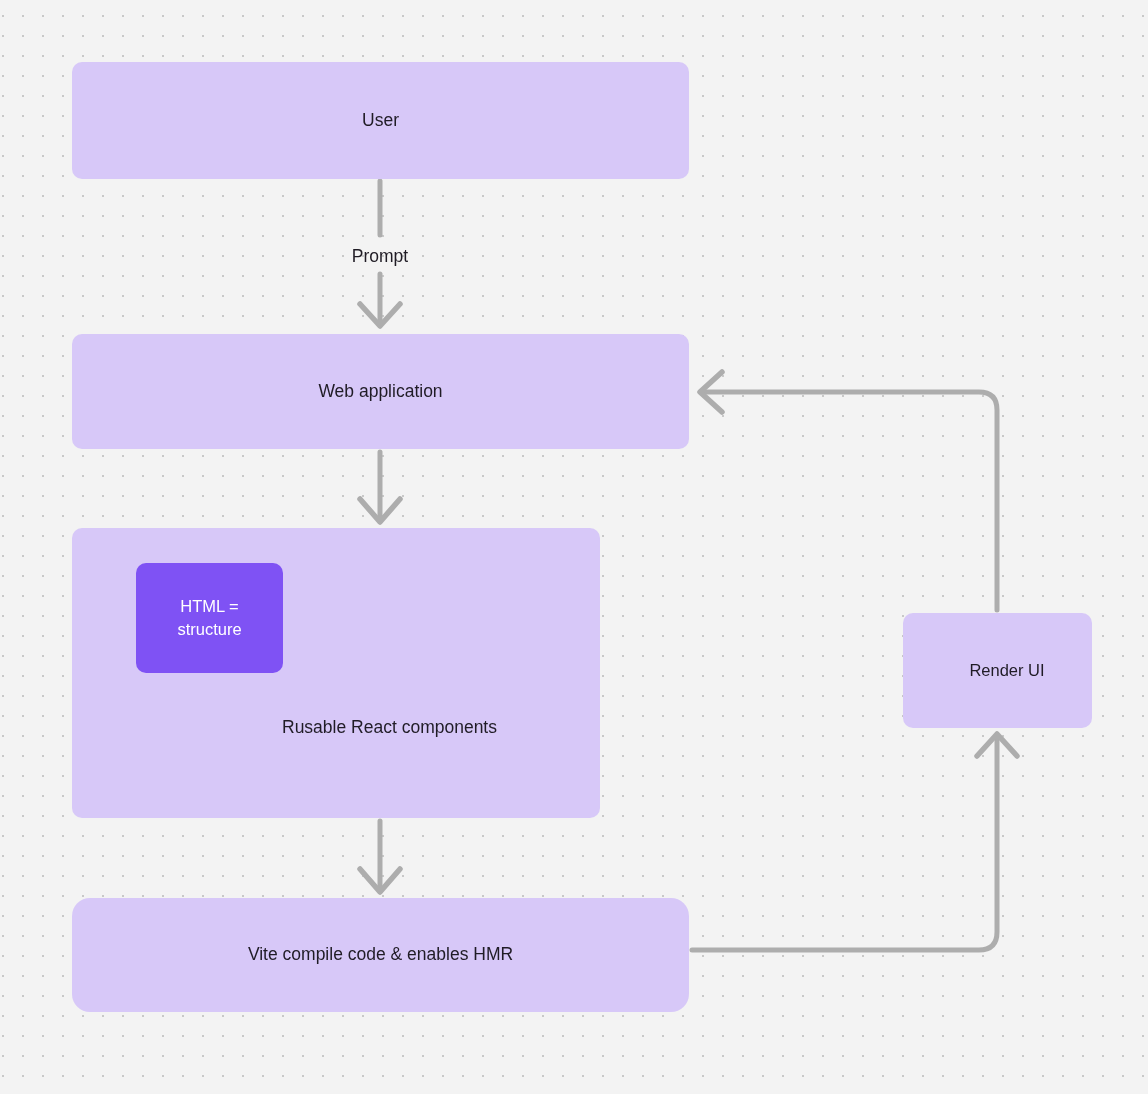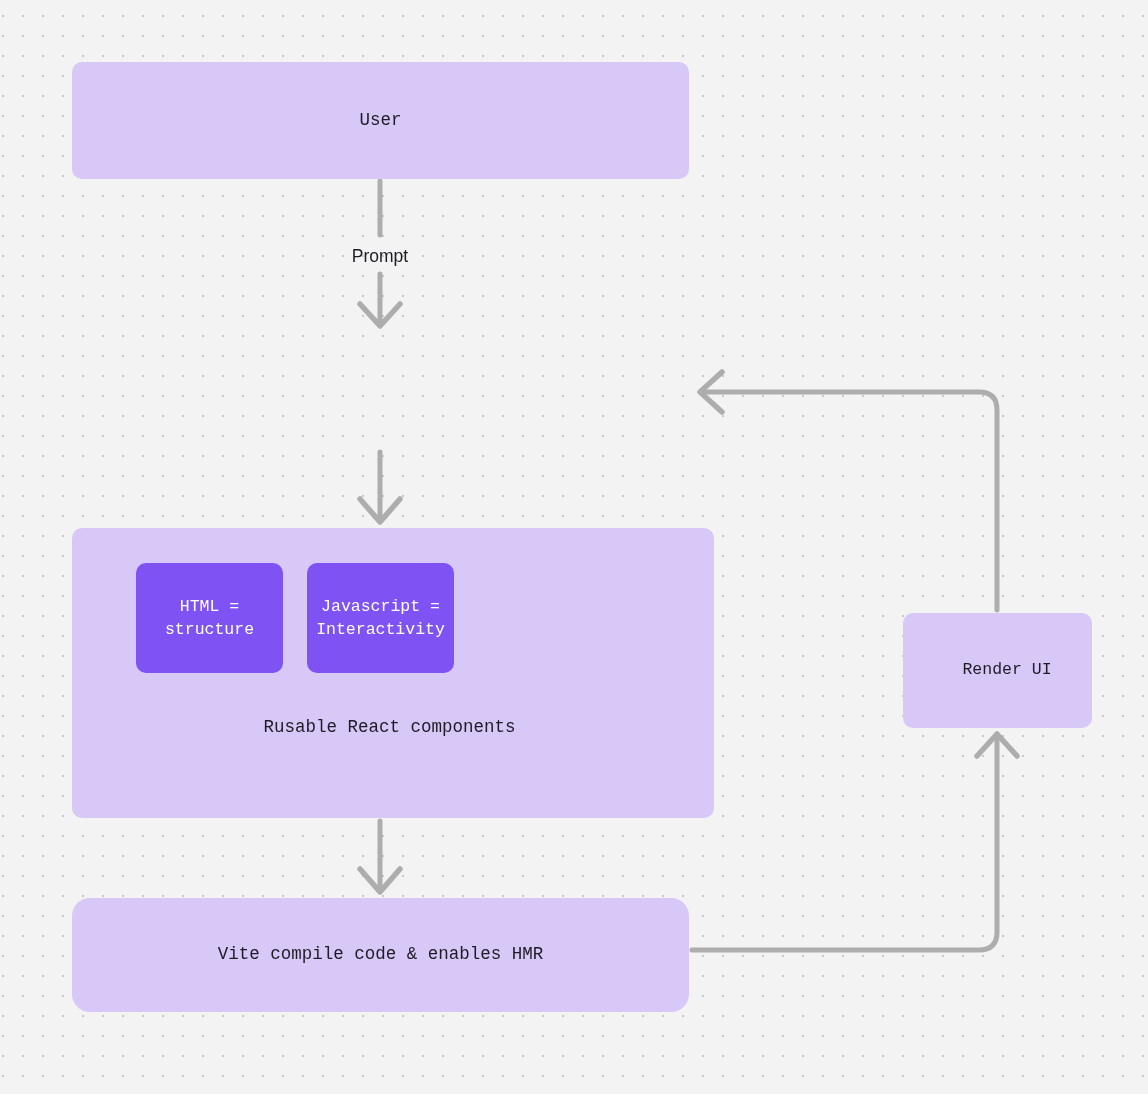--- a/index.html
+++ b/index.html
@@ -38,26 +38,25 @@
     position: absolute;
     background-color: #d7c8f8;
     border-radius: 10px;
     display: flex;
     align-items: center;
     justify-content: center;
     color: #201c26;
     font-size: 17.5px;
     line-height: 1.35;
     text-align: center;
-    font-family: Liberation Mono, monospace;
   }
 
   .node-user      { left: 72px;  top: 62px;  width: 617px; height: 117px; }
   .node-webapp    { left: 72px;  top: 334px; width: 617px; height: 115px; }
-  .node-group     { left: 72px;  top: 528px; width: 642px; height: 290px;
+  .node-group     { left: 72px;  top: 528px; width: 528px; height: 290px;
                     display: block; }
   .node-vite      { left: 72px;  top: 898px; width: 617px; height: 114px; border-radius: 18px; }
   .node-render    { left: 903px; top: 613px; width: 189px; height: 115px;
                     font-size: 16.5px; padding-left: 19px; }
 
   .chip-row {
     position: absolute;
     left: 64px;
     top: 35px;
     width: 488px;
@@ -137,33 +136,30 @@
       <path d="M 722 372 L 700 392 L 722 412" stroke="#adadad" stroke-width="5.5" fill="none" stroke-linecap="round" stroke-linejoin="round"></path>
     </g>
   </svg>
 
   <div class="node node-user">
     <span>User</span>
   </div>
 
   <div class="edge-label edge-label-prompt">Prompt</div>
 
+  <div class="node node-webapp">
+    <span>Web application</span>
+  </div>
 
   <div class="node node-group">
     <div class="chip-row">
       <div class="chip">
         <span>
           <span>HTML =</span><br>
           <span>structure</span>
-        </span>
-      </div>
-      <div class="chip">
-        <span>
-          <span>Javascript =</span><br>
-          <span>Interactivity</span>
         </span>
       </div>
     </div>
     <div class="group-caption">Rusable React components</div>
   </div>
 
   <div class="node node-vite">
     <span>Vite compile code &amp; enables HMR</span>
   </div>
 

